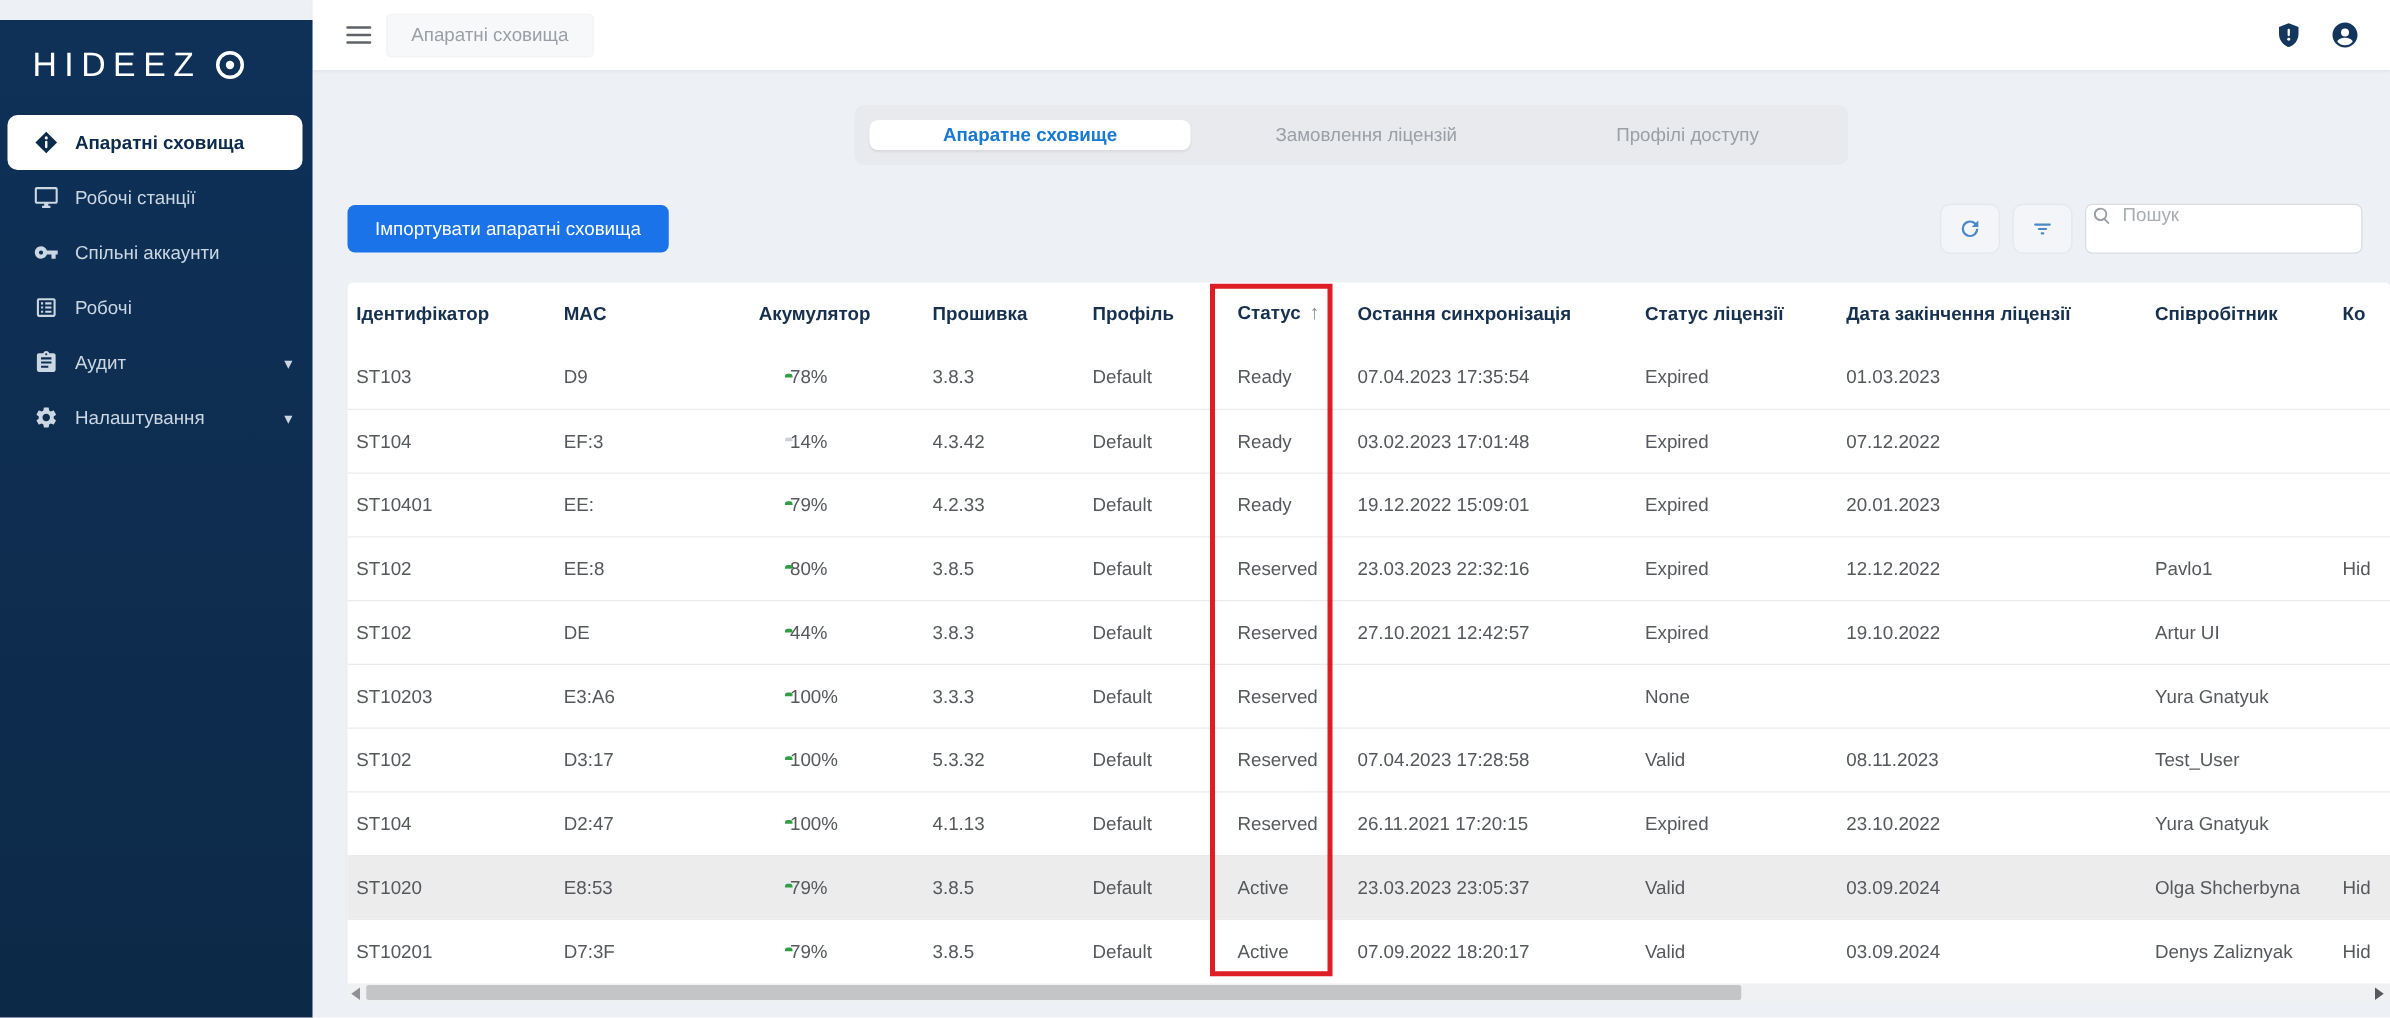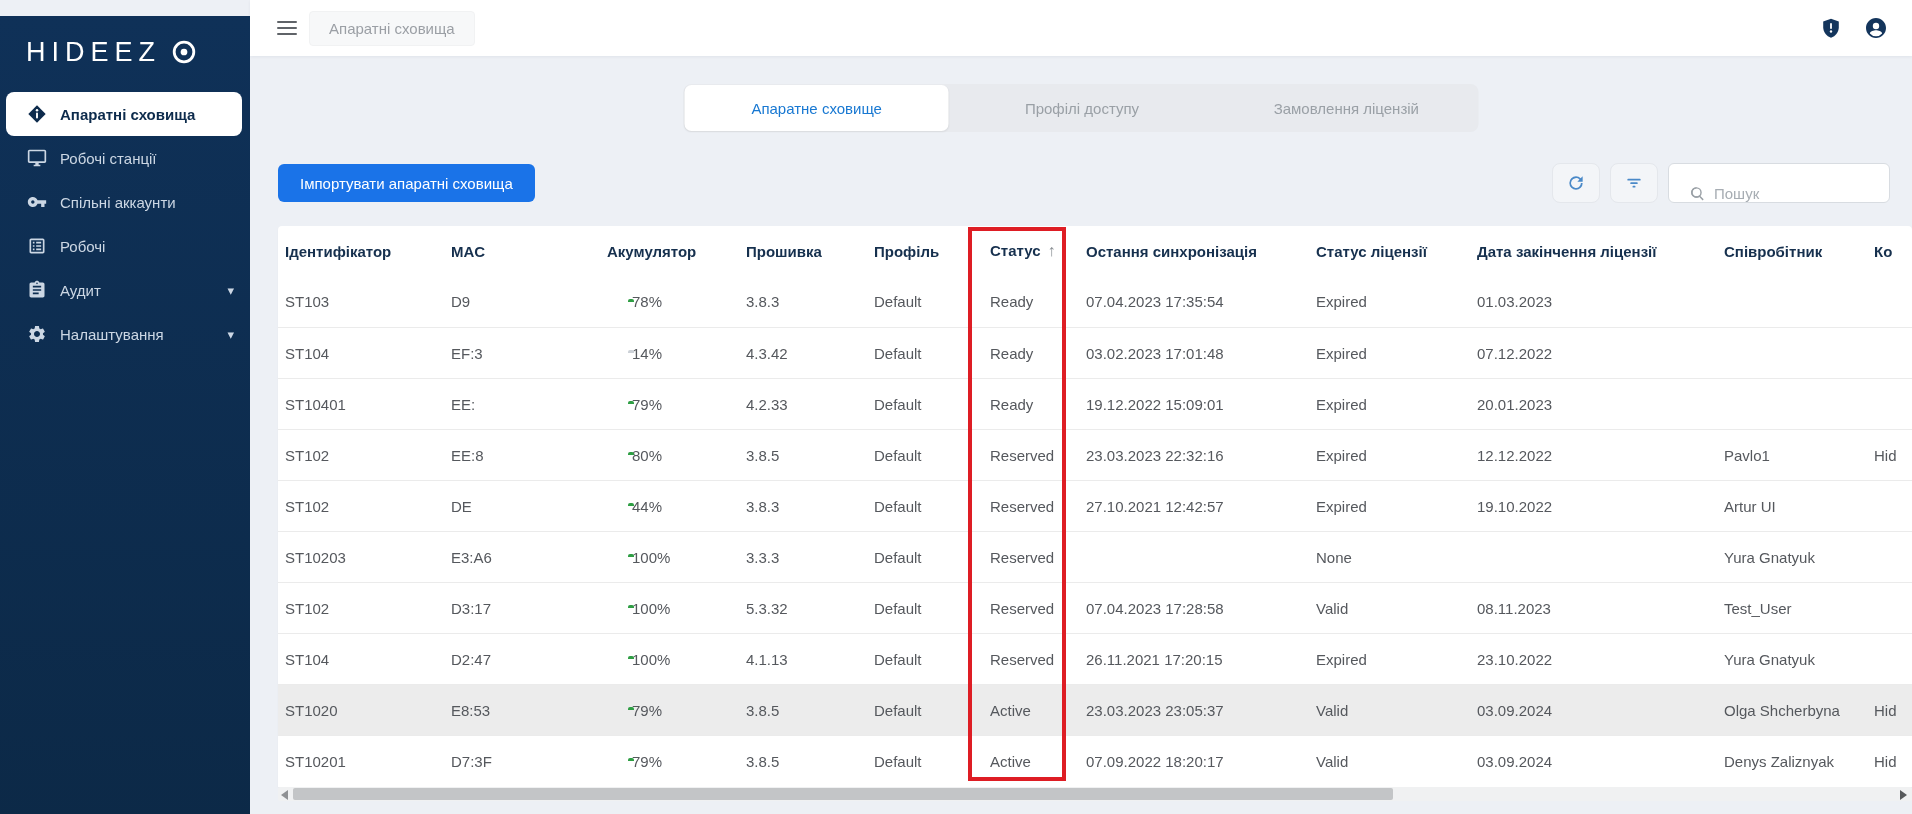--- a/index.html
+++ b/index.html
@@ -51,38 +51,38 @@
   .tabs {
     position:absolute; top:28px; left:50%; transform:translateX(-50%);
     width:795px; height:48px; background:#e8eaee; border-radius:8px;
     display:flex; align-items:stretch;
   }
   .tab {
     flex:1; display:flex; align-items:center; justify-content:center;
     font-size:15px; color:#9aa0a6; cursor:pointer; white-space:nowrap;
   }
   .tab.active {
-    background:#fff; margin:1px; border-radius:7px; color:#1878d2; font-weight:400;
+    background:#fff; margin:12px; border-radius:7px; color:#1878d2; font-weight:700;
     box-shadow:0 1px 2px rgba(0,0,0,0.07);
   }
   
   .action-row { position:absolute; top:107px; left:28px; right:22px; height:40px; display:flex; align-items:center;gap:24px; }
   .btn-primary {
     background:#1a73e8; color:#fff; border:none; border-radius:6px; height:38px;
     padding:0 22px; font-size:15px; font-family:inherit; cursor:pointer;
   }
   .right-tools { margin-left:auto; display:flex; align-items:center; gap:10px; }
   .icon-btn {
     width:48px; height:40px; background:#f3f5f8; border:1px solid #e4e7ec; border-radius:8px;
     display:flex; align-items:center; justify-content:center; cursor:pointer;
   }
   .icon-btn svg { width:20px; height:20px; }
   .search-box {
     width:222px; height:40px; background:#fff; border:1px solid #d8dce1; border-radius:6px;
-    display:flex; align-items:flex-end; padding:0 10px 0 20px; gap:8px;
+    display:flex; align-items:flex-start; padding:0 10px 0 4px; gap:8px;
   }
   .search-box svg { width:17px; height:17px; flex:0 0 17px; }
   .search-box input {
     border:none; outline:none; font-size:15px; width:100%; font-family:inherit; color:#444; background:transparent;
   }
   .search-box input::placeholder { color:#a7adb3; }
   
   .table-card {
     position:absolute; top:170px; left:28px; width:1634px; height:561px;
     background:#fff; border-radius:4px 4px 0 0; overflow:hidden;
@@ -217,22 +217,22 @@
           <path fill="#14355c" d="M12 2C6.48 2 2 6.48 2 12s4.48 10 10 10 10-4.48 10-10S17.52 2 12 2zm0 4.8a3.2 3.2 0 110 6.4 3.2 3.2 0 010-6.4zm0 13.4a8 8 0 01-6.1-2.8c.03-2.03 4.07-3.15 6.1-3.15s6.07 1.12 6.1 3.15A8 8 0 0112 20.2z"></path>
         </svg>
     </span>
   </div>
 </div>
 
 <div class="content">
 
   <div class="tabs">
       <div class="tab active">Апаратне сховище</div>
+      <div class="tab">Замовлення ліцензій</div>
       <div class="tab">Профілі доступу</div>
-      <div class="tab">Замовлення ліцензій</div>
     </div>
 
   <div class="action-row">
     <button class="btn-primary">Імпортувати апаратні сховища</button>
     <div class="right-tools">
       <div class="icon-btn">
         <span style="display:inline-flex;">
           <svg viewBox="0 0 24 24">
               <path fill="#4a89c8" d="M17.65 6.35A7.95 7.95 0 0012 4a8 8 0 108 8h-2.1a5.9 5.9 0 11-1.73-4.17L13.6 10.4H20V4l-2.35 2.35z"></path>
             </svg>

